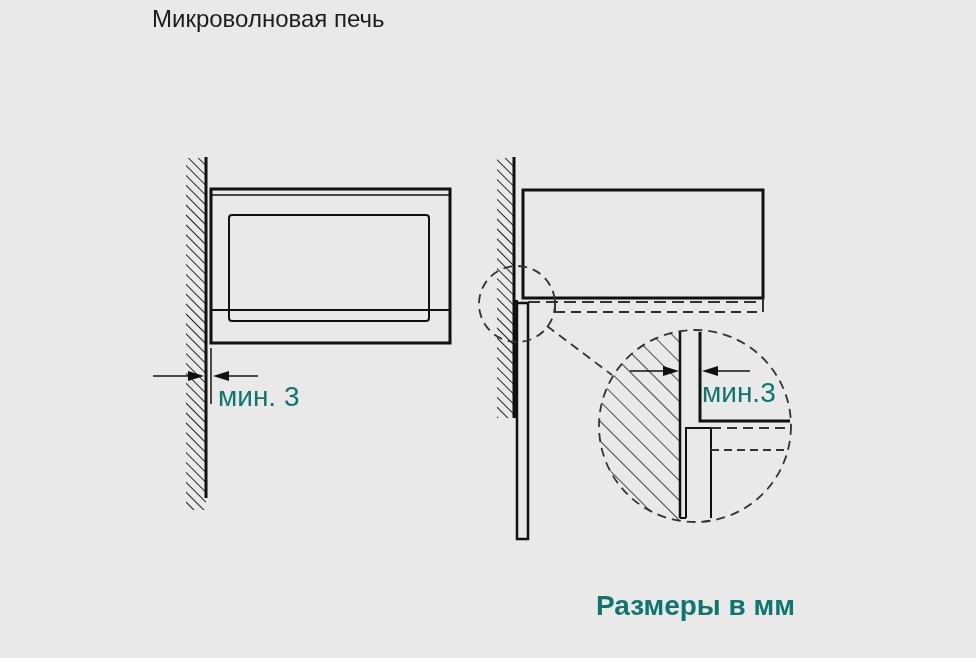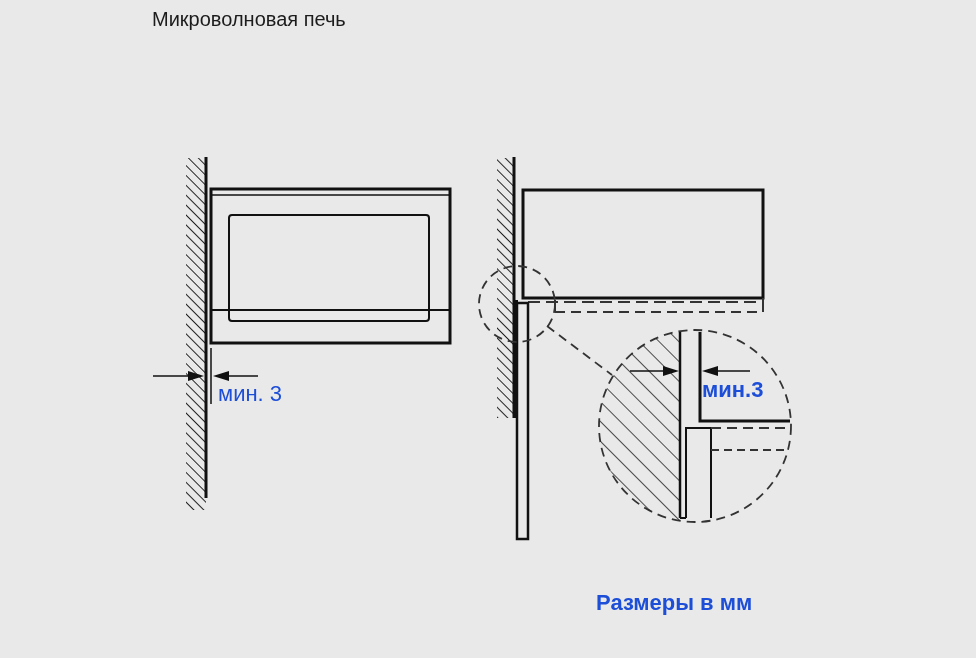--- a/index.html
+++ b/index.html
@@ -6,28 +6,28 @@
     body {
       width: 976px; height: 658px;
       background: #e9e9e9;
       position: relative;
       overflow: hidden;
       font-family: "Liberation Sans", "DejaVu Sans", sans-serif;
       color: #1a1a1a;
     }
     .title {
       position: absolute; left: 152px; top: 4px;
-      font-size: 20px; line-height: 30px;
+      font-size: 24px; line-height: 30px;
       color: #1c1c1c;
     }
     .title div { white-space: nowrap; }
     .label {
       position: absolute;
-      font-size: 22px;
-      color: #1d4ed8;
+      font-size: 28px;
+      color: #0f766e;
       white-space: nowrap;
     }
     svg.diagram { position: absolute; left: 0; top: 0; }
   </style>
 </head>
 <body>
 
 <div class="title">
   <div>Микроволновая печь</div>
 </div>
@@ -99,14 +99,14 @@
     <line x1="711" y1="450" x2="788" y2="450" stroke="#333" stroke-width="1.8" stroke-dasharray="8,5"></line>
 
     <line x1="630" y1="371" x2="664" y2="371" stroke="#111" stroke-width="1.5"></line>
     <polygon points="679,371 663,366 663,376" fill="#111"></polygon>
     <line x1="716" y1="371" x2="750" y2="371" stroke="#111" stroke-width="1.5"></line>
     <polygon points="702,371 718,366 718,376" fill="#111"></polygon>
   </g>
 </svg>
 
 <div class="label" style="left:218px; top:381px;">мин. 3</div>
-<div class="label" style="left:702px; top:377px;font-weight:bold;">мин.3</div>
+<div class="label" style="left:702px; top:377px;">мин.3</div>
 <div class="label" style="left:596px; top:590px;font-weight:bold;">Размеры в мм</div>
 
 </body></html>

